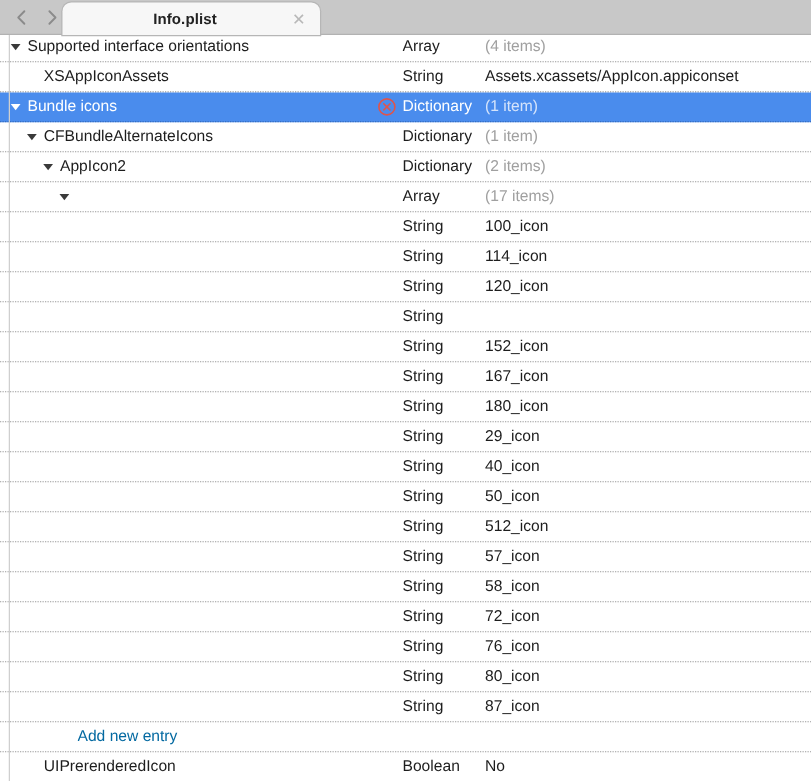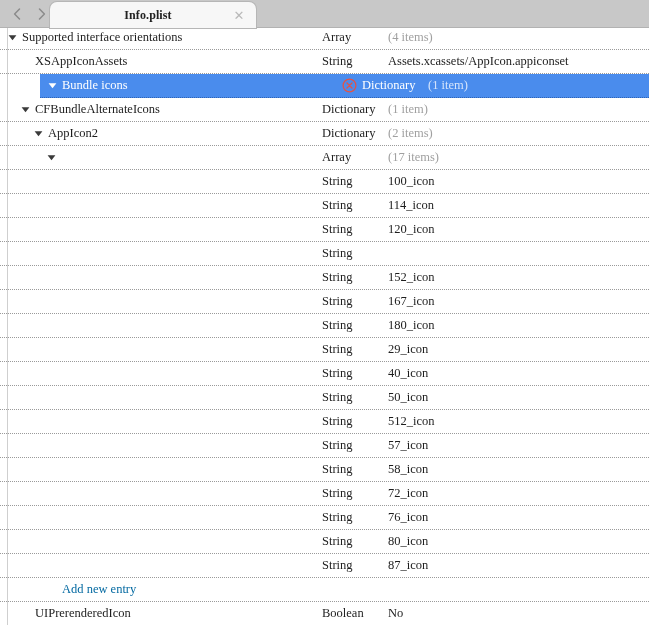--- a/index.html
+++ b/index.html
@@ -15,21 +15,20 @@
     font-family: "Liberation Sans", "DejaVu Sans", sans-serif;
     -webkit-font-smoothing: antialiased;
   }
 
   #app {
     position: relative;
     width: 649px;
     height: 625px;
     background: #ffffff;
     overflow: hidden;
-    font-family: Liberation Serif, serif;
   }
 
   
   .tabbar {
     position: absolute;
     left: 0; top: 0;
     width: 649px;
     height: 28px;
     background: #c8c8c8;
     border-bottom: 1px solid #b2b2b2;
@@ -121,21 +120,20 @@
     position: relative;
     height: 24px;
     box-sizing: border-box;
     border-bottom: 1px dotted #9a9a9a;
     background: #ffffff;
     white-space: nowrap;
   }
   .row.selected {
     background: #4a8ced;
     border-bottom: 1px dotted #2f64b5;
-    margin-left: 40px;
   }
   .row .cell {
     position: absolute;
     top: 0;
     height: 23px;
     line-height: 23px;
     font-size: 12.5px;
     color: #1d1d1d;
     overflow: hidden;
     text-overflow: ellipsis;

